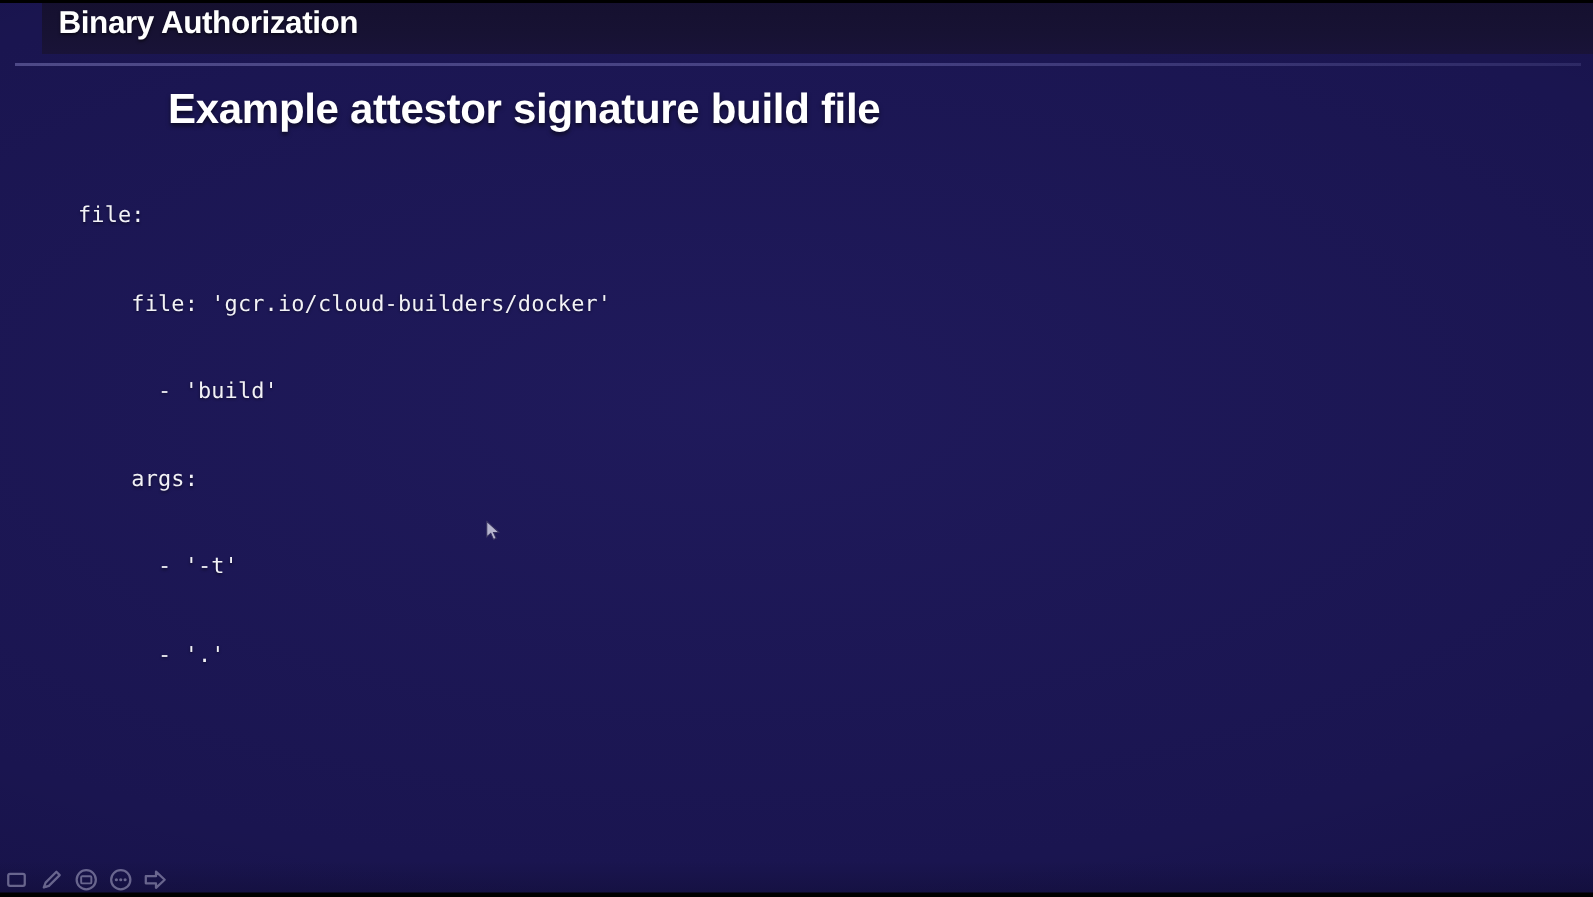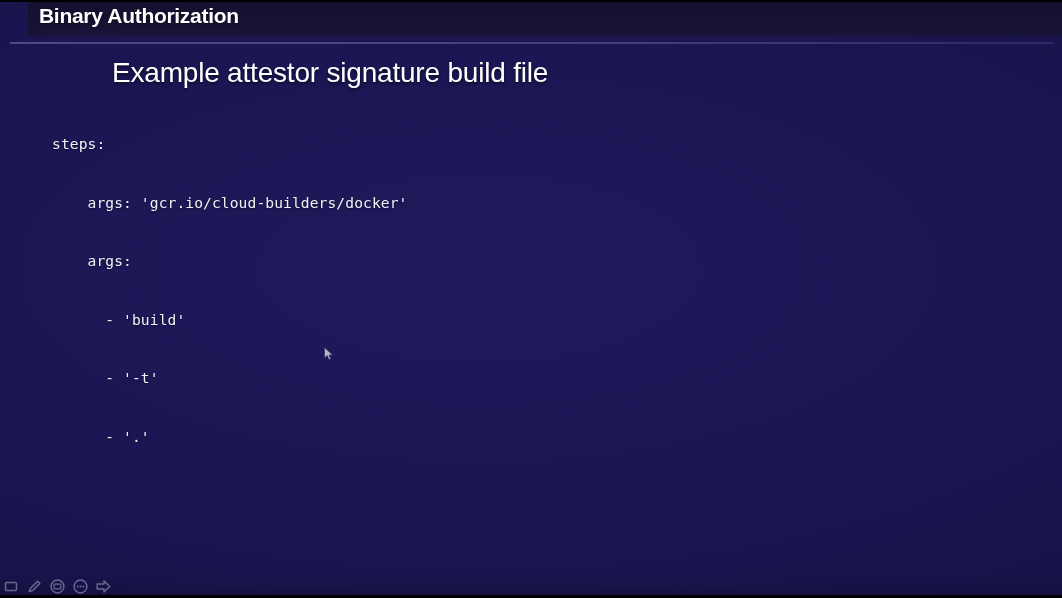--- a/index.html
+++ b/index.html
@@ -62,21 +62,21 @@
     background: linear-gradient(90deg, rgba(120,116,180,0.55) 0%, rgba(110,106,175,0.50) 55%, rgba(90,88,150,0.30) 100%);
     z-index: 4;
   }
 
   
   .slide-title {
     position: absolute;
     left: 112px;
     top: 57px;
     font-size: 28px;
-    font-weight: normal;
+    font-weight: bold;
     letter-spacing: -0.2px;
     color: #ffffff;
     text-shadow: 0 2px 3px rgba(0,0,0,0.55);
     white-space: nowrap;
     z-index: 3;
   }
 
   
   .code-block {
     position: absolute;
@@ -151,24 +151,24 @@
   <div class="letterbox-top"></div>
 
   <div class="header-bar">
     <div class="header-title">Binary Authorization</div>
   </div>
   <div class="header-divider"></div>
 
   <div class="slide-title">Example attestor signature build file</div>
 
   <div class="code-block">
-    <div class="code-line">steps:</div>
-    <div class="code-line">    args: 'gcr.io/cloud-builders/docker'</div>
+    <div class="code-line">file:</div>
+    <div class="code-line">    file: 'gcr.io/cloud-builders/docker'</div>
+    <div class="code-line">      - 'build'</div>
     <div class="code-line">    args:</div>
-    <div class="code-line">      - 'build'</div>
     <div class="code-line">      - '-t'</div>
     <div class="code-line">      - '.'</div>
     
     
     
     
     
     
     
     

